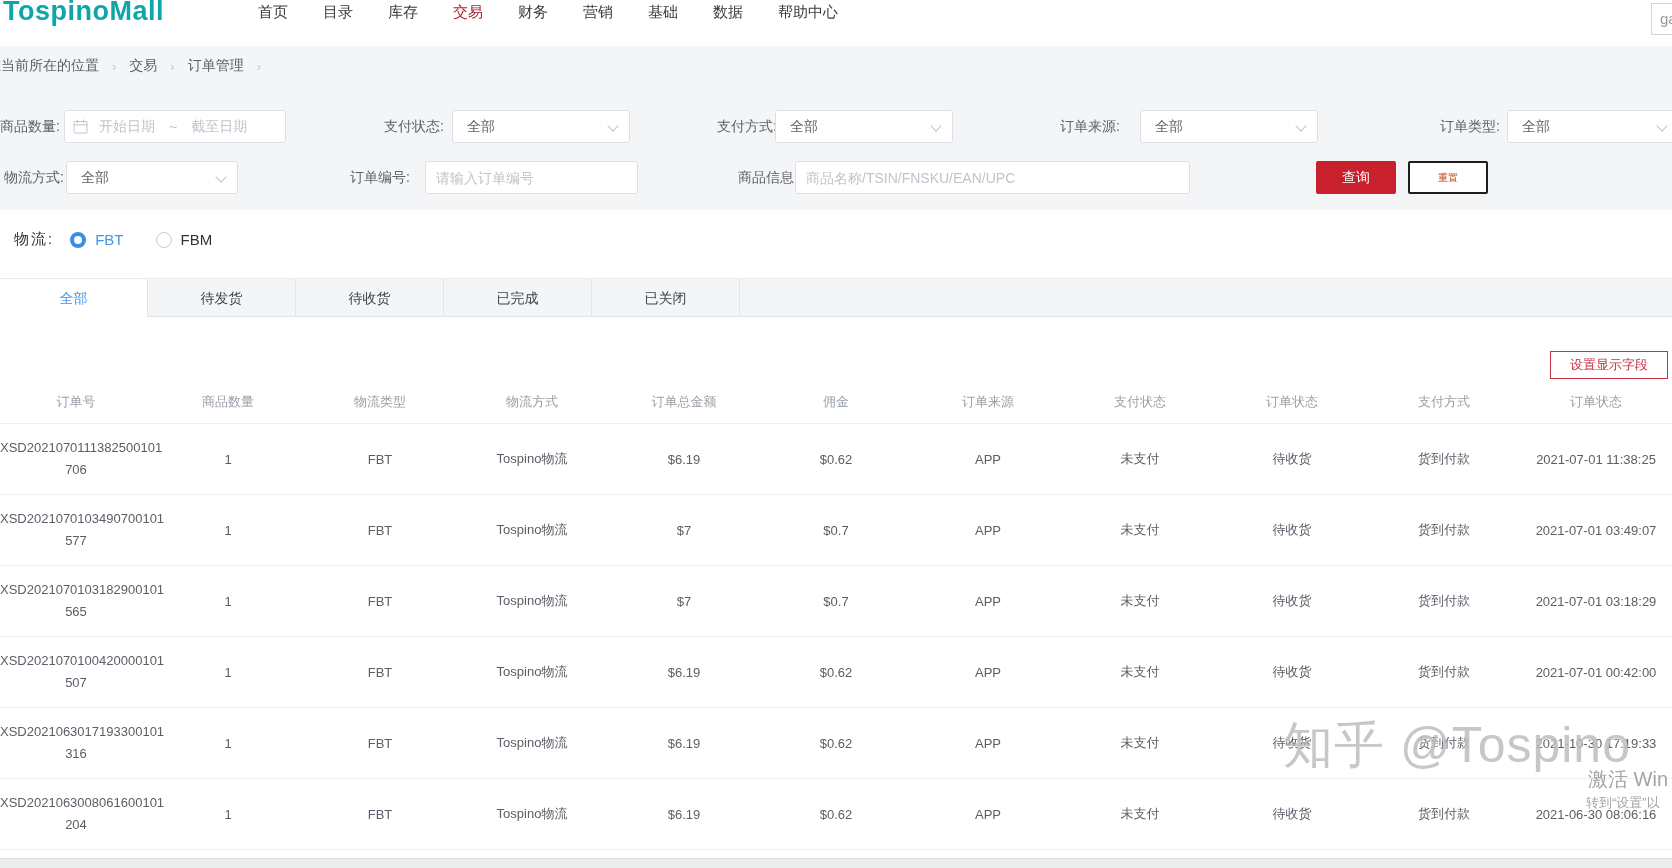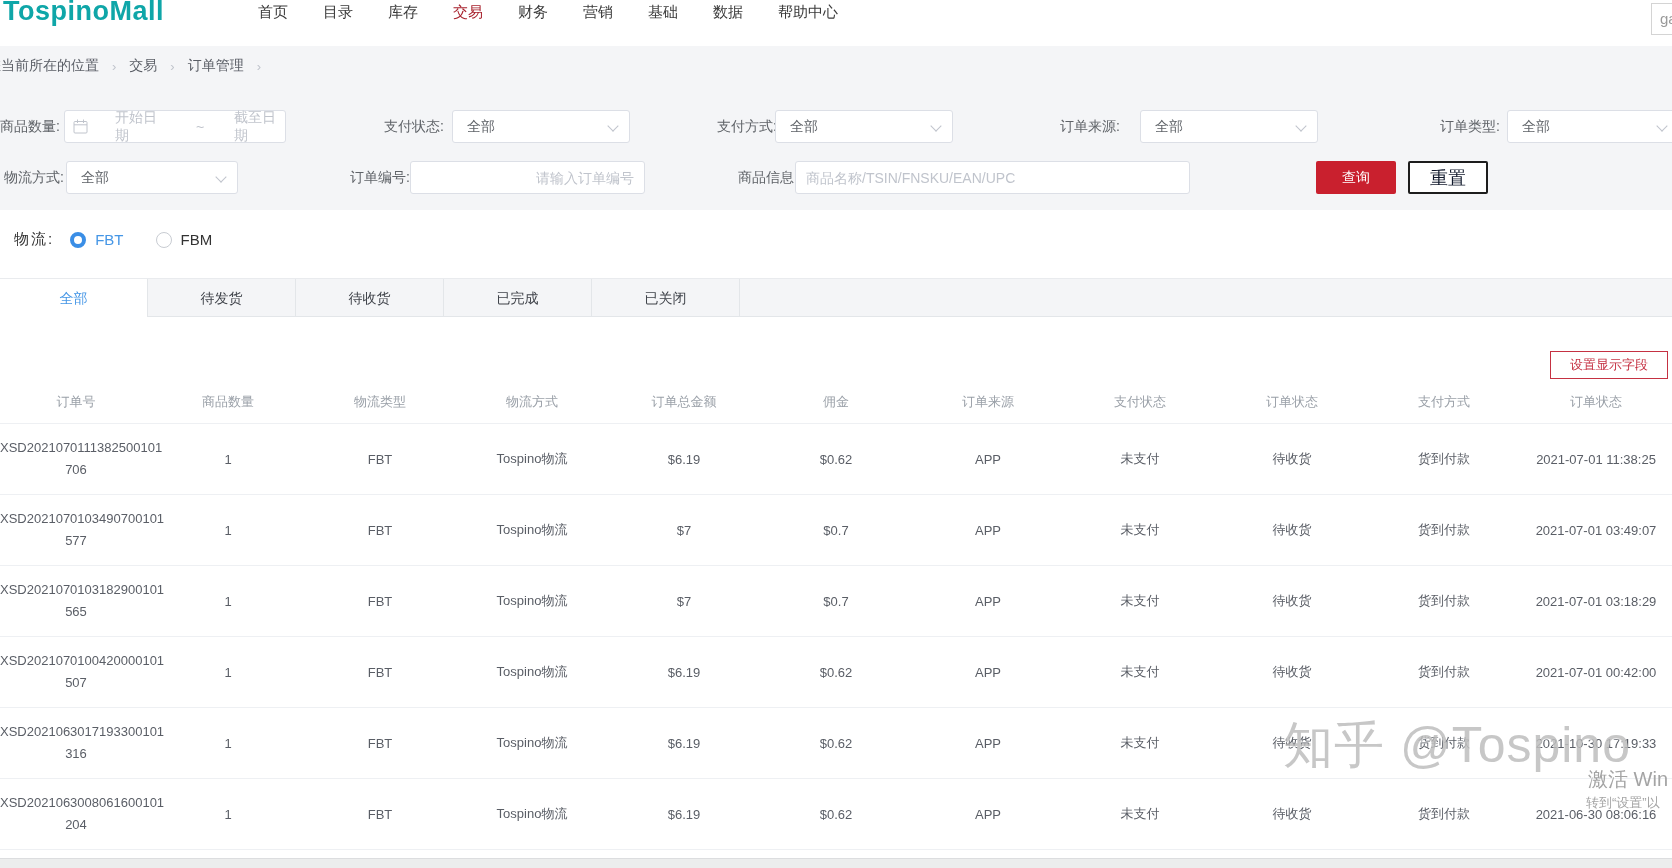--- a/index.html
+++ b/index.html
@@ -20,26 +20,26 @@
   .crumb-sep{color:#c0c4cc;font-size:13px;}
   .crumb-link{cursor:pointer;}
 
   .fl-label{position:absolute;font-size:14px;color:#5f6368;white-space:nowrap;}
   .sel{position:absolute;height:33px;box-sizing:border-box;border:1px solid #dcdfe6;border-radius:3px;background:#fff;
        font-size:14px;color:#5f6368;line-height:31px;padding-left:14px;cursor:pointer;}
   .chev{position:absolute;right:12px;top:11px;width:7px;height:7px;border-right:1.5px solid #c0c4cc;border-bottom:1.5px solid #c0c4cc;transform:rotate(45deg);}
   .txt{position:absolute;height:33px;box-sizing:border-box;border:1px solid #dcdfe6;border-radius:3px;background:#fff;
        font-size:14px;color:#5f6368;padding:0 10px;outline:none;}
   .txt::placeholder{color:#c0c4cc;}
-  .date-range{position:absolute;left:64px;top:64px;width:222px;height:33px;box-sizing:border-box;border:1px solid #dcdfe6;border-radius:3px;background:#fff;display:flex;align-items:center;padding-left:8px;cursor:pointer;gap:16px;}
+  .date-range{position:absolute;left:64px;top:64px;width:222px;height:33px;box-sizing:border-box;border:1px solid #dcdfe6;border-radius:3px;background:#fff;display:flex;align-items:center;padding-left:8px;cursor:pointer;}
   .date-range .ph{color:#c0c4cc;font-size:14px;}
   .date-range .cal{margin-right:11px;display:inline-flex;}
   .date-range .sep{color:#c0c4cc;margin:0 14px;}
   .btn-search{position:absolute;left:1316px;top:115px;width:80px;height:33px;background:#c9202e;color:#fff;border:none;font-size:14px;border-radius:2px;cursor:pointer;}
-  .btn-reset{position:absolute;left:1408px;top:115px;width:80px;height:33px;background:#fff;color:#0f172a;border:2px solid #1d1d1d;font-size:18px;box-sizing:border-box;border-radius:2px;cursor:pointer;font-weight:500;}
+  .btn-reset{position:absolute;left:1408px;top:115px;width:80px;height:33px;background:#fff;color:#c2410c;border:2px solid #1d1d1d;font-size:10px;box-sizing:border-box;border-radius:2px;cursor:pointer;font-weight:500;}
 
   
   .radio-row{position:absolute;top:230px;left:14px;display:flex;align-items:center;font-size:15px;color:#333;}
   .radio-row .rr-label{margin-right:16px;letter-spacing:2px;}
   .radio{width:16px;height:16px;border-radius:50%;box-sizing:border-box;display:inline-block;cursor:pointer;}
   .radio.on{border:4.5px solid #3a8ee6;background:#fff;}
   .radio.off{border:1px solid #c8ccd2;background:#fff;}
   .radio-label{margin-left:9px;cursor:pointer;}
   .radio-label.on{color:#4596e6;}
   .radio-group2{margin-left:32px;display:flex;align-items:center;}
@@ -137,21 +137,21 @@
       <span class="chev"></span>
     </div>
 
     <span class="fl-label" style="left:4px;top:123px;">物流方式:</span>
     <div class="sel" style="left:66px;top:115px;width:172px;">
       <span>全部</span>
       <span class="chev"></span>
     </div>
 
     <span class="fl-label" style="left:350px;top:123px;">订单编号:</span>
-    <input class="txt" style="left: 410px; top: 115px; width: 235px; text-align: right;" placeholder="请输入订单编号">
+    <input class="txt" style="left: 425px; top: 115px; width: 213px;" placeholder="请输入订单编号">
 
     <span class="fl-label" style="left:738px;top:123px;">商品信息:</span>
     <input class="txt" style="left: 795px; top: 115px; width: 395px;" placeholder="商品名称/TSIN/FNSKU/EAN/UPC">
 
     <button class="btn-search">查询</button>
     <button class="btn-reset">重置</button>
   </div>
 
   <div class="radio-row">
     <span class="rr-label">物流:</span>

